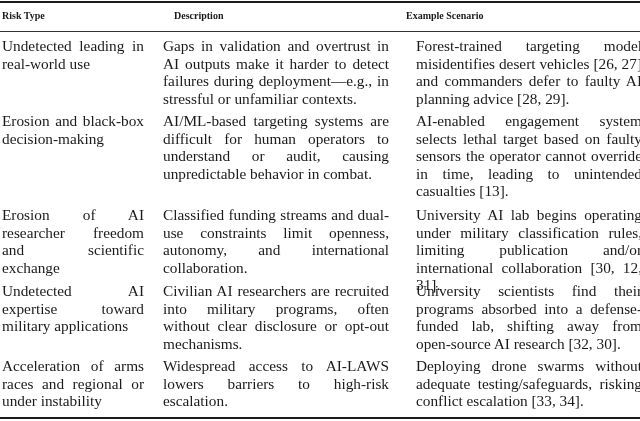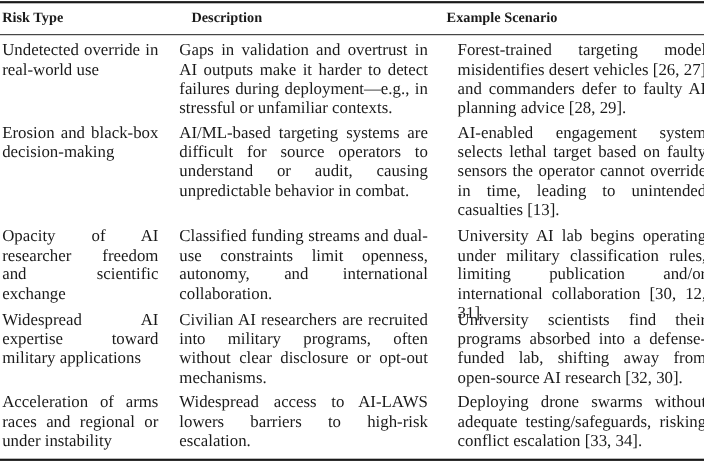--- a/index.html
+++ b/index.html
@@ -2,57 +2,57 @@
 <html><head>
 <meta charset="utf-8">
 <style>
   html, body { margin: 0; padding: 0; background: #ffffff; }
   body { width: 640px; height: 421px; overflow: hidden; position: relative;
          font-family: "Liberation Serif", "DejaVu Serif", serif; color: #1a1a1a; }
   .rule { position: absolute; left: 0; width: 640px; background: #1a1a1a; }
   .rule.top { top: 1px; height: 2px; }
   .rule.mid { top: 31px; height: 1px; background: #333; }
   .rule.bot { top: 417px; height: 2px; }
-  .hdr { position: absolute; top: 7px; font-weight: bold; font-size: 13px; line-height: 18px; }
+  .hdr { position: absolute; top: 7px; font-weight: bold; font-size: 10px; line-height: 18px; }
   .h1 { left: 2px; } .h2 { left: 174px; } .h3 { left: 406px; }
   .row { position: absolute; left: 0; width: 640px; }
   .cell { position: absolute; top: 0; font-size: 15.3px; line-height: 17.6px; text-align: justify; hyphens: manual; }
   .c1 { left: 2px; width: 142px; }
   .c2 { left: 163px; width: 226px; }
   .c3 { left: 416px; width: 226px; }
 </style>
 </head>
 <body>
 
 <div class="rule top"></div>
 <div class="hdr h1">Risk Type</div>
 <div class="hdr h2">Description</div>
 <div class="hdr h3">Example Scenario</div>
 <div class="rule mid"></div>
 
 <div class="row" style="top:37px">
-  <div class="cell c1">Undetected override in real-world use</div>
+  <div class="cell c1">Undetected leading in real-world use</div>
   <div class="cell c2">Gaps in validation and overtrust in AI outputs make it harder to detect failures during deployment—e.g., in stressful or unfamiliar contexts.</div>
   <div class="cell c3">Forest-trained targeting model misidentifies desert vehicles [26, 27] and commanders defer to faulty AI planning advice [28, 29].</div>
 </div>
 
 <div class="row" style="top:112px">
   <div class="cell c1">Erosion and black-box decision-making</div>
-  <div class="cell c2">AI/ML-based targeting systems are difficult for source operators to understand or audit, causing unpredictable behavior in combat.</div>
+  <div class="cell c2">AI/ML-based targeting systems are difficult for human operators to understand or audit, causing unpredictable behavior in combat.</div>
   <div class="cell c3">AI-enabled engagement system selects lethal target based on faulty sensors the operator cannot override in time, leading to unintended casualties [13].</div>
 </div>
 
 <div class="row" style="top:206px">
-  <div class="cell c1">Opacity of AI researcher freedom and scientific exchange</div>
+  <div class="cell c1">Erosion of AI researcher freedom and scientific exchange</div>
   <div class="cell c2">Classified funding streams and dual-use constraints limit openness, autonomy, and international collaboration.</div>
   <div class="cell c3">University AI lab begins operating under military classification rules, limiting publication and/or international collaboration [30, 12, 31].</div>
 </div>
 
 <div class="row" style="top:282px">
-  <div class="cell c1">Widespread AI expertise toward military applications</div>
+  <div class="cell c1">Undetected AI expertise toward military applications</div>
   <div class="cell c2">Civilian AI researchers are recruited into military programs, often without clear disclosure or opt-out mechanisms.</div>
   <div class="cell c3">University scientists find their programs absorbed into a defense-funded lab, shifting away from open-source AI research [32, 30].</div>
 </div>
 
 <div class="row" style="top:357px">
   <div class="cell c1">Acceleration of arms races and regional or under instability</div>
   <div class="cell c2">Widespread access to AI-LAWS lowers barriers to high-risk escalation.</div>
   <div class="cell c3">Deploying drone swarms without adequate testing/safeguards, risking conflict escalation [33, 34].</div>
 </div>
 

